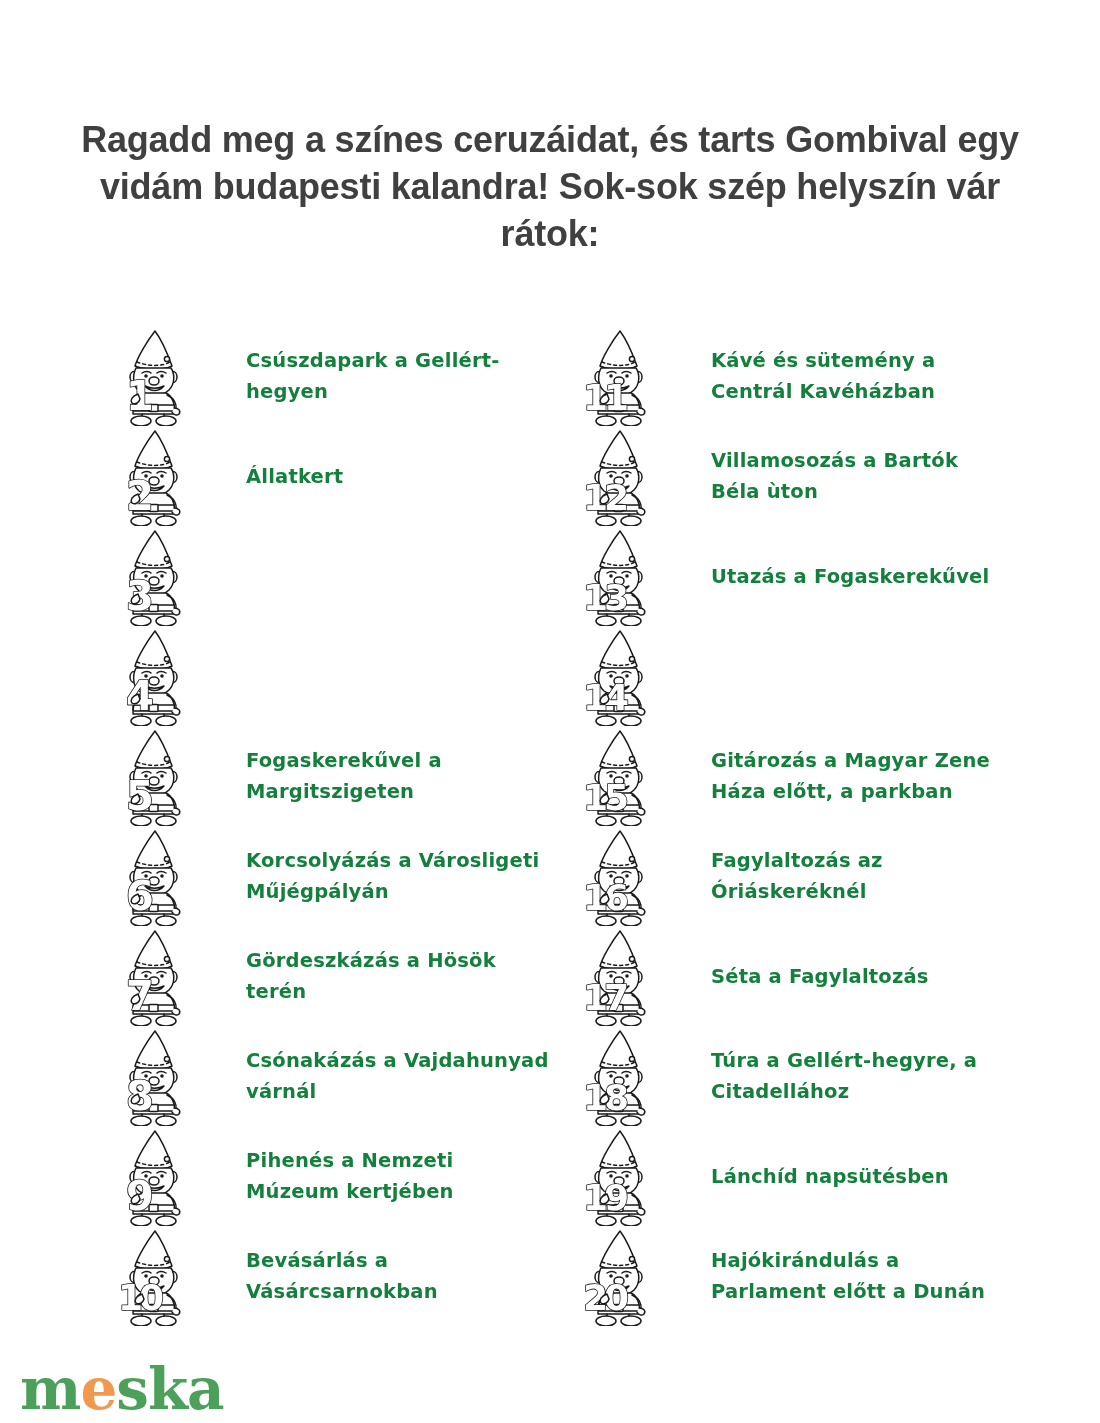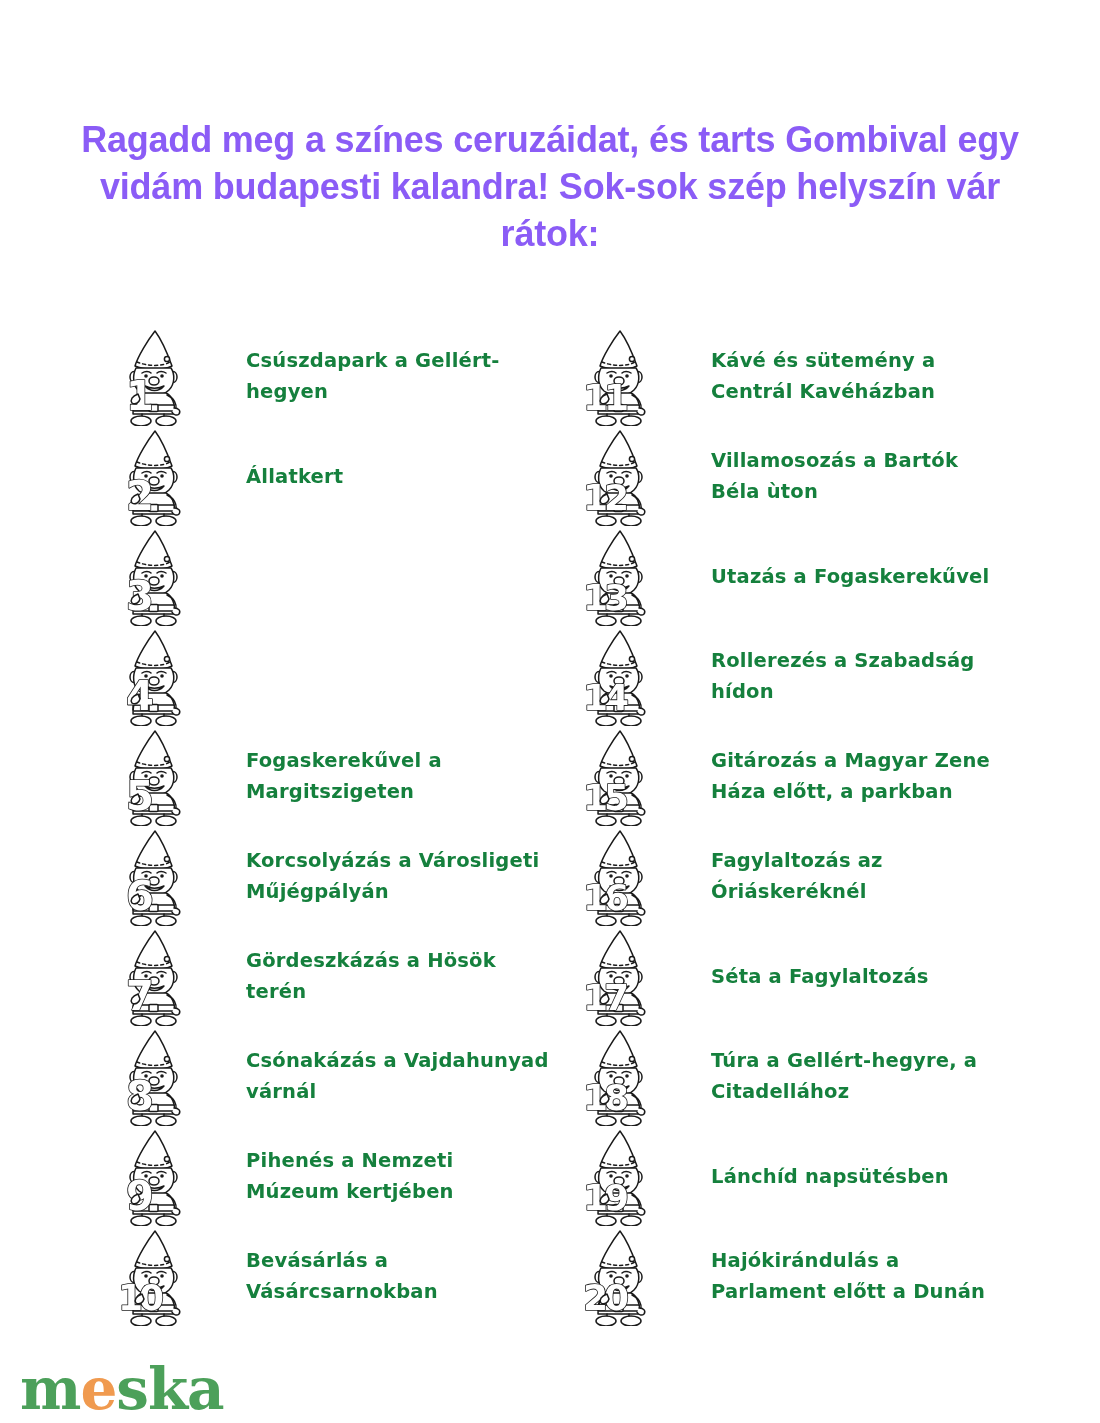--- a/index.html
+++ b/index.html
@@ -22,21 +22,21 @@
     position: absolute;
     left: 55px;
     top: 92px;
     width: 990px;
     text-align: center;
     font-family: "Liberation Sans", sans-serif;
     font-weight: bold;
     font-size: 36px;
     line-height: 47px;
     letter-spacing: -0.2px;
-    color: #8b5cf6;
+    color: #404040;
   }
 
   
   .checklist {
     position: absolute;
     left: 0;
     top: 326px;
     width: 1100px;
     display: grid;
     grid-template-columns: 465px 465px;
@@ -445,22 +445,20 @@
     <path d="M30 88 L 30 93 M52 88 L 52 93"></path>
 
     <ellipse cx="29" cy="95" rx="10" ry="5" fill="#fff"></ellipse>
     <ellipse cx="54" cy="95" rx="10" ry="5" fill="#fff"></ellipse>
 
     <text class="gnome-num two-digit" x="6" y="84" stroke-linejoin="round">14</text>
 
     <path d="M30 68 C 24 70 22 74 24 77 C 27 79 31 77 32 73 Z" fill="#fff"></path>
   </svg>
       </div>
-      <div class="item-label">Rollerezés a Szabadság
-hídon</div>
     </div>
     <div class="list-item">
       <div class="gnome-figure">
   <svg viewBox="0 0 84 100" xmlns="http://www.w3.org/2000/svg" fill="none" stroke="#1a1a1a" stroke-width="1.5" stroke-linecap="round" stroke-linejoin="round">
 
     <path d="M43 5 C 36 14 26 30 23 40 C 31 44 50 45 60 40 C 56 29 49 13 43 5 Z" fill="#fff"></path>
     <path d="M25 36 C 34 40 50 41 58 36" stroke-dasharray="3 3"></path>
     <circle cx="55" cy="33" r="2.6" fill="#fff"></circle>
 
     <ellipse cx="22" cy="51" rx="4" ry="5.5" fill="#fff"></ellipse>

